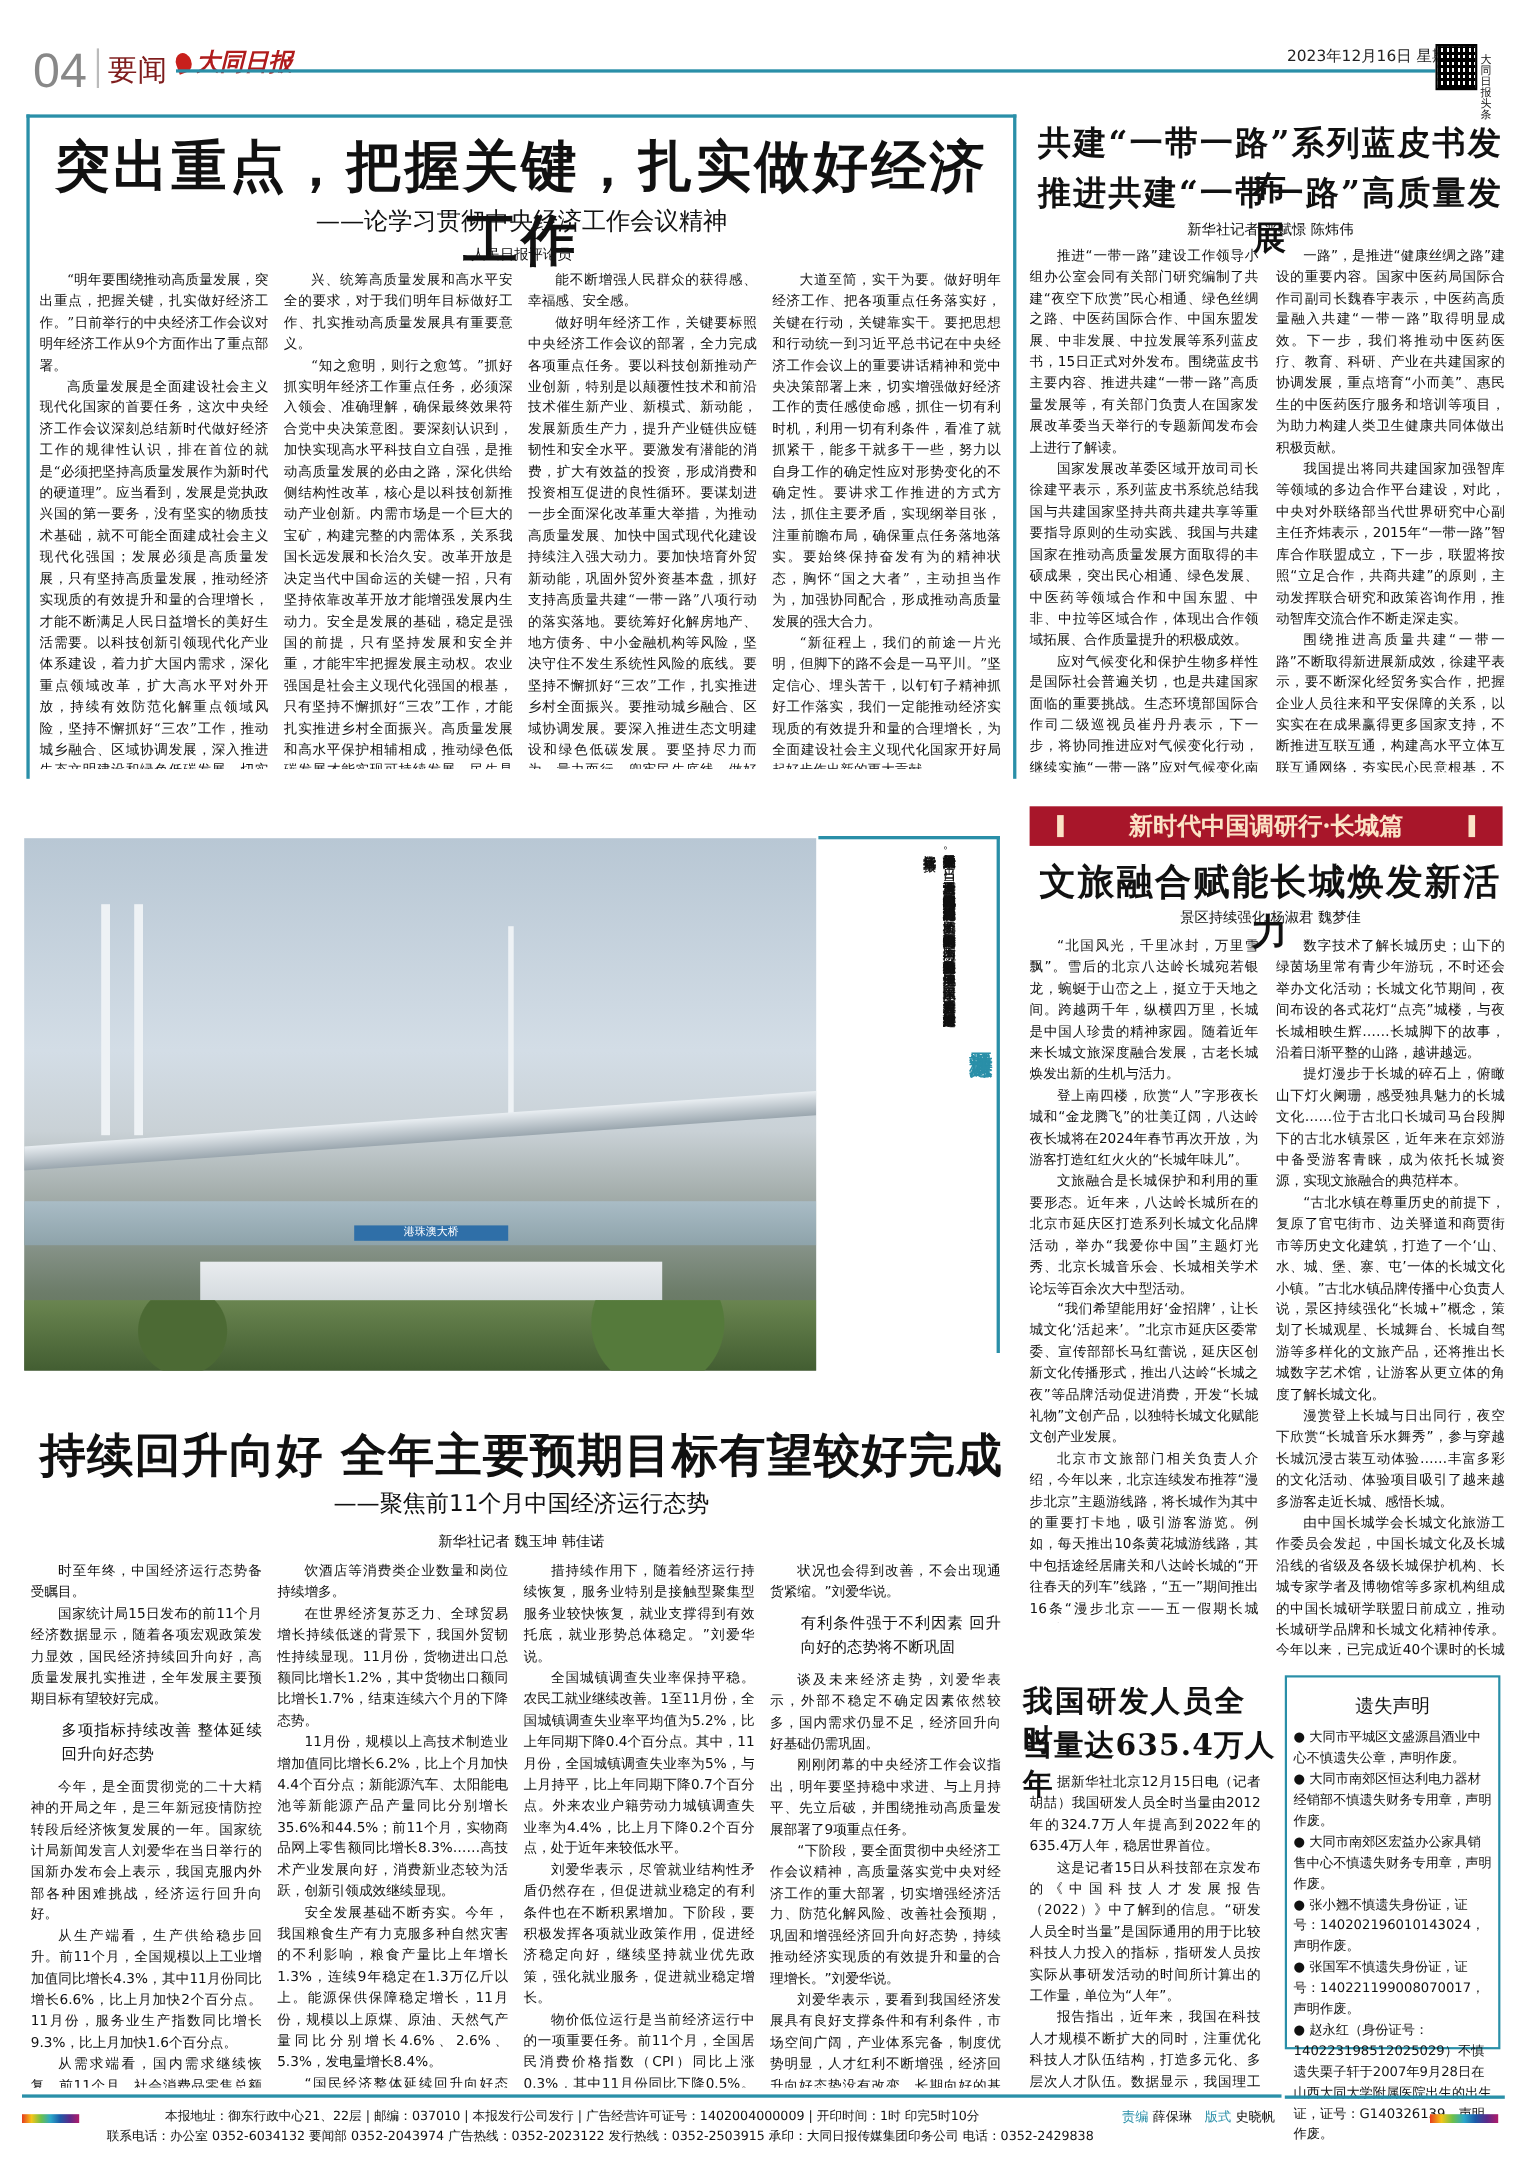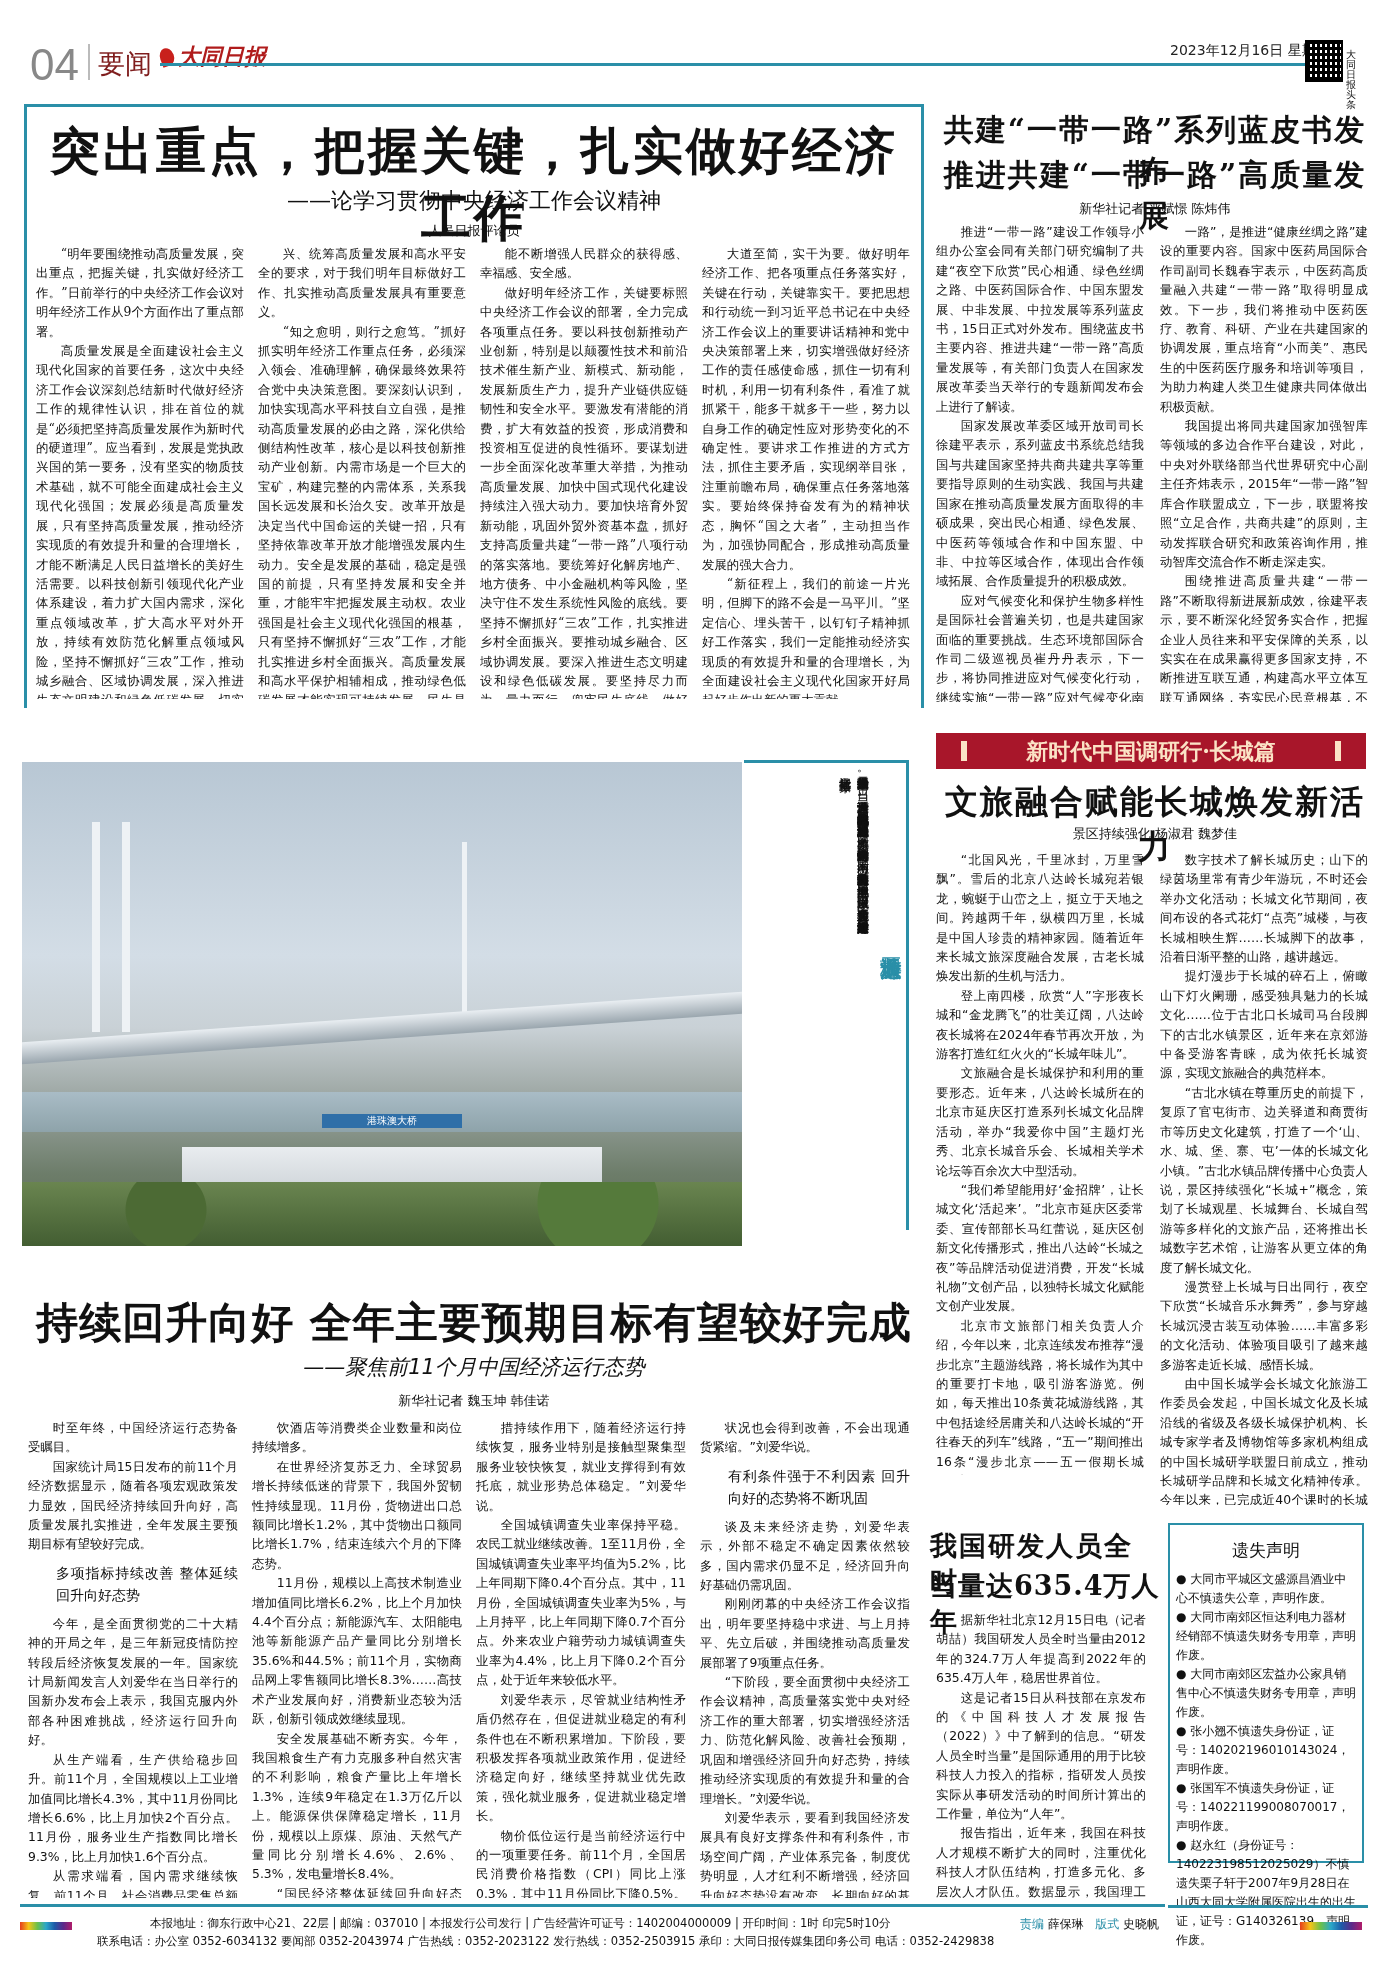--- a/index.html
+++ b/index.html
@@ -34,21 +34,21 @@
   .photo .bridge { position:absolute; left:0; top:255px; width:720px; height:22px; background: linear-gradient(180deg,#e9eef2,#9aa6ae); transform: skewY(-4deg); }
   .photo .tower { position:absolute; background:#eef2f5; width:8px; }
   .photo .plaza { position:absolute; left:160px; top:385px; width:420px; height:60px; background: linear-gradient(180deg,#e9ecef,#c5cdd2); }
   .photo .trees { position:absolute; left:0; top:420px; width:720px; height:70px; background: radial-gradient(circle at 20% 40%,#4c6a34 0 40px,transparent 41px), radial-gradient(circle at 80% 30%,#557a3b 0 60px,transparent 61px), linear-gradient(180deg,#6a8550,#3f5a2f); }
   .photo .sign { position:absolute; left:300px; top:352px; width:140px; height:14px; background:#2f6fa8; color:#fff; font-size:10px; text-align:center; line-height:14px; }
   .caption-box { left: 744px; top: 760px; width: 165px; height: 470px; border: 3px solid #2a8fa8; border-left: none; border-bottom: none; }
   .caption-title { left: 876px; top: 940px; width: 28px; font-size: 22px; line-height: 26px; color: #2a8fa8; writing-mode: vertical-rl; font-family:"DejaVu Serif", serif; }
   .caption-text { left: 750px; top: 768px; width: 122px; height: 450px; writing-mode: vertical-rl; font-size: 12px; line-height: 18px; font-family:"DejaVu Serif", serif; overflow: hidden; }
   
   .h2 { left: 24px; top: 1295px; width: 900px; text-align: center; font-size: 42px; font-family: "DejaVu Serif", serif; font-weight: bold; letter-spacing: 1px; }
-  .h2sub { left: 24px; top: 1353px; width: 900px; text-align: center; font-size: 21px; font-style: italic; }
+  .h2sub { left: 24px; top: 1353px; width: 900px; text-align: center; font-size: 21px; }
   
   .rh { font-size: 30px; font-family: "DejaVu Serif", serif; font-weight: bold; text-align: center; letter-spacing: 2px; }
   .banner { left: 936px; top: 733px; width: 430px; height: 36px; background: #a8162a; color: #fbe3c6; font-size: 22px; font-weight: bold; text-align: center; line-height: 36px; font-family:"DejaVu Serif", serif; }
   .banner .bar { display:inline-block; width: 6px; height: 20px; background:#fbe3c6; vertical-align: -3px; }
   .banner .bar.l { position:absolute; left: 25px; top: 8px; }
   .banner .bar.r { position:absolute; right: 25px; top: 8px; }
   .notice { left: 1168px; top: 1523px; width: 196px; height: 340px; border: 2px solid #2a8fa8; padding: 8px 6px; }
   .notice h4 { text-align:center; font-size: 17px; font-weight: normal; margin: 6px 0 8px; }
   .notice p { font-size: 12px; line-height: 19px; }
   .hr-right { left: 1168px; top: 1905px; width: 200px; height: 3px; background: #2a8fa8; }

